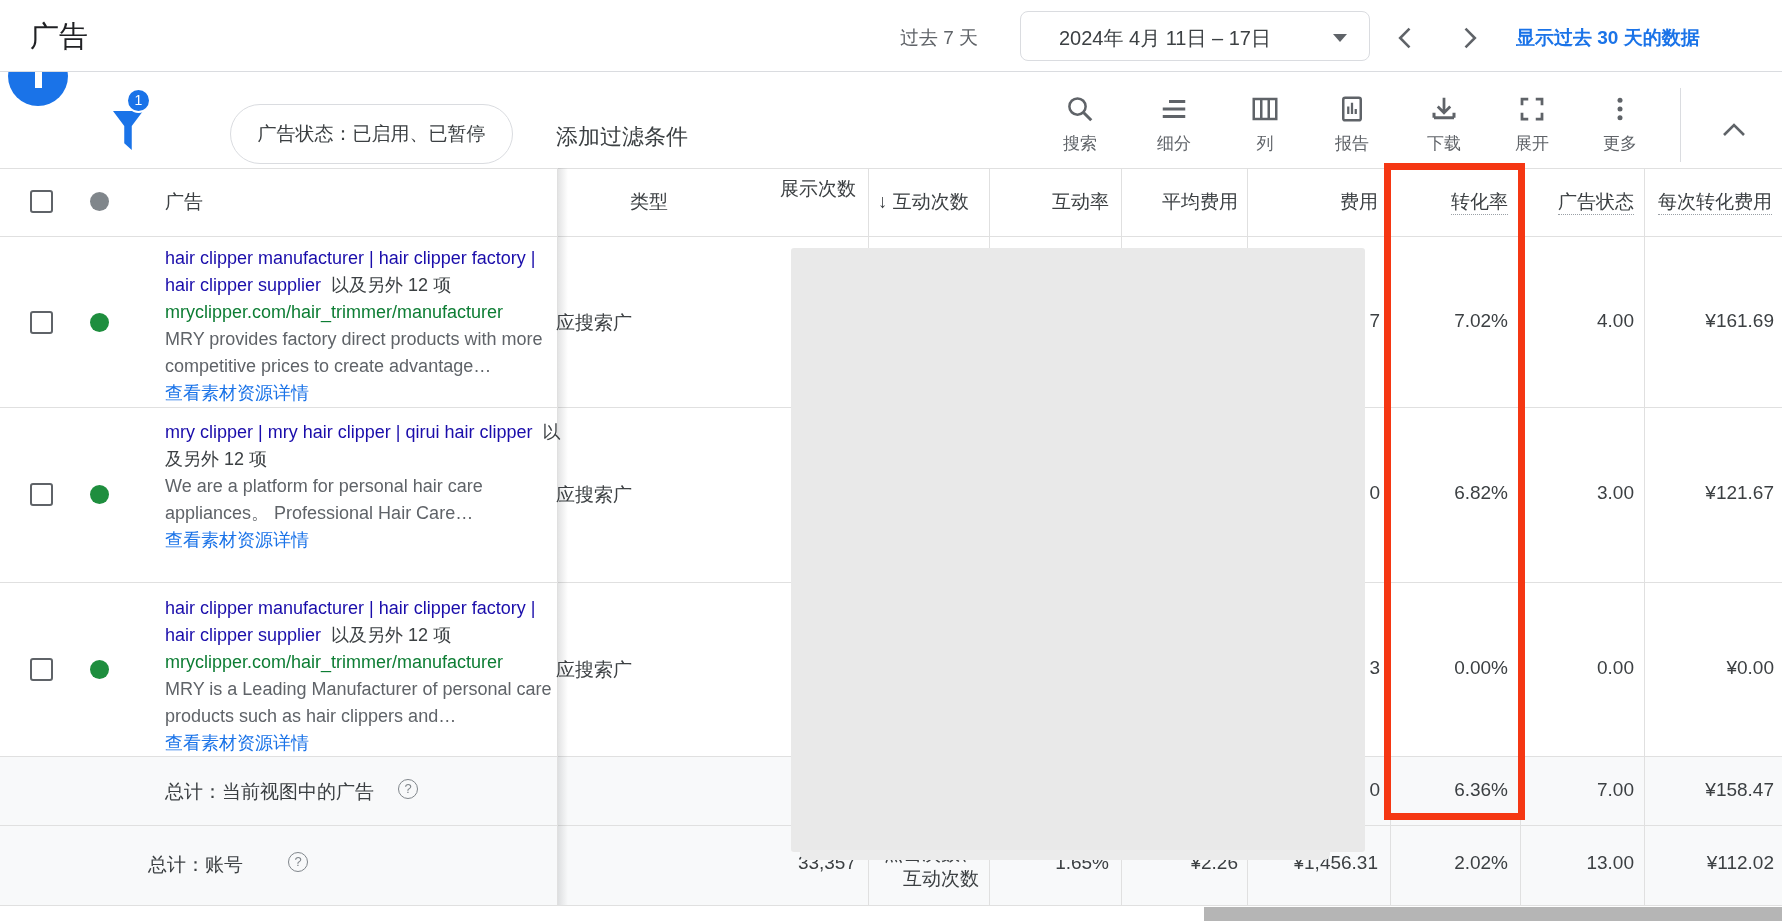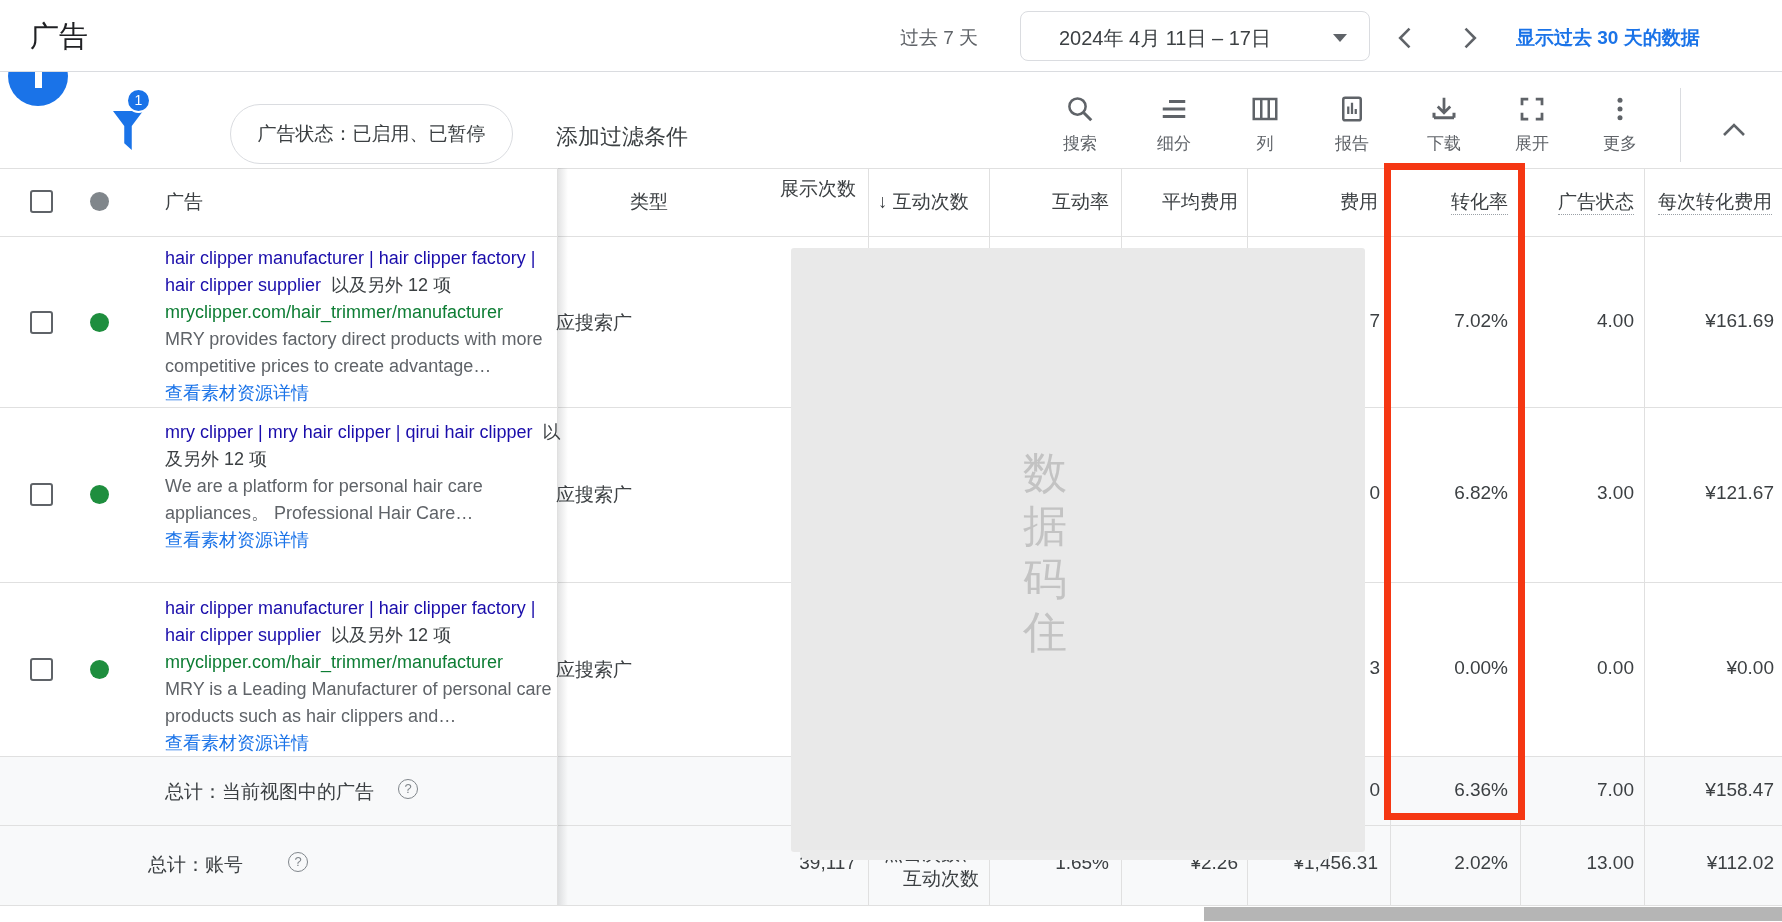--- a/index.html
+++ b/index.html
@@ -268,33 +268,32 @@
   <div class="abs val right" style="left:1520px; top:779px; width:114px;">7.00</div>
   <div class="abs val right" style="left:1644px; top:779px; width:130px;">¥158.47</div>
 
   <div class="abs" style="left:92px; top:853px;">
     <svg width="34" height="22" viewBox="0 0 34 22">
         <path d="M7 6 L17 16 L27 6" fill="none" stroke="#5f6368" stroke-width="2.4"></path>
       </svg>
   </div>
   <div class="abs val" style="left:148px; top:852px;">总计：账号</div>
   <div class="abs help" style="left:288px; top:852px;">?</div>
-  <div class="abs val right" style="left:740px; top:852px; width:116px;">39,117</div>
+  <div class="abs val right" style="left:740px; top:852px; width:116px;">33,357</div>
   <div class="abs val right" style="left:868px; top:841px; width:111px; line-height:25px;">
     <div>点击次数、</div>
     <div>互动次数</div>
   </div>
   <div class="abs val right" style="left:989px; top:852px; width:120px;">1.65%</div>
   <div class="abs val right" style="left:1121px; top:852px; width:117px;">¥2.26</div>
   <div class="abs val right" style="left:1247px; top:852px; width:131px;">¥1,456.31</div>
   <div class="abs val right" style="left:1390px; top:852px; width:118px;">2.02%</div>
   <div class="abs val right" style="left:1520px; top:852px; width:114px;">13.00</div>
   <div class="abs val right" style="left:1644px; top:852px; width:130px;">¥112.02</div>
 
   <div class="abs overlay"></div>
   <div class="abs overlay2"></div>
-  <div class="abs watermark">数据码住</div>
 
   <div class="abs red-rect"></div>
 
   <div class="abs scroll-thumb"></div>
 
 </div>
 
 </body></html>

